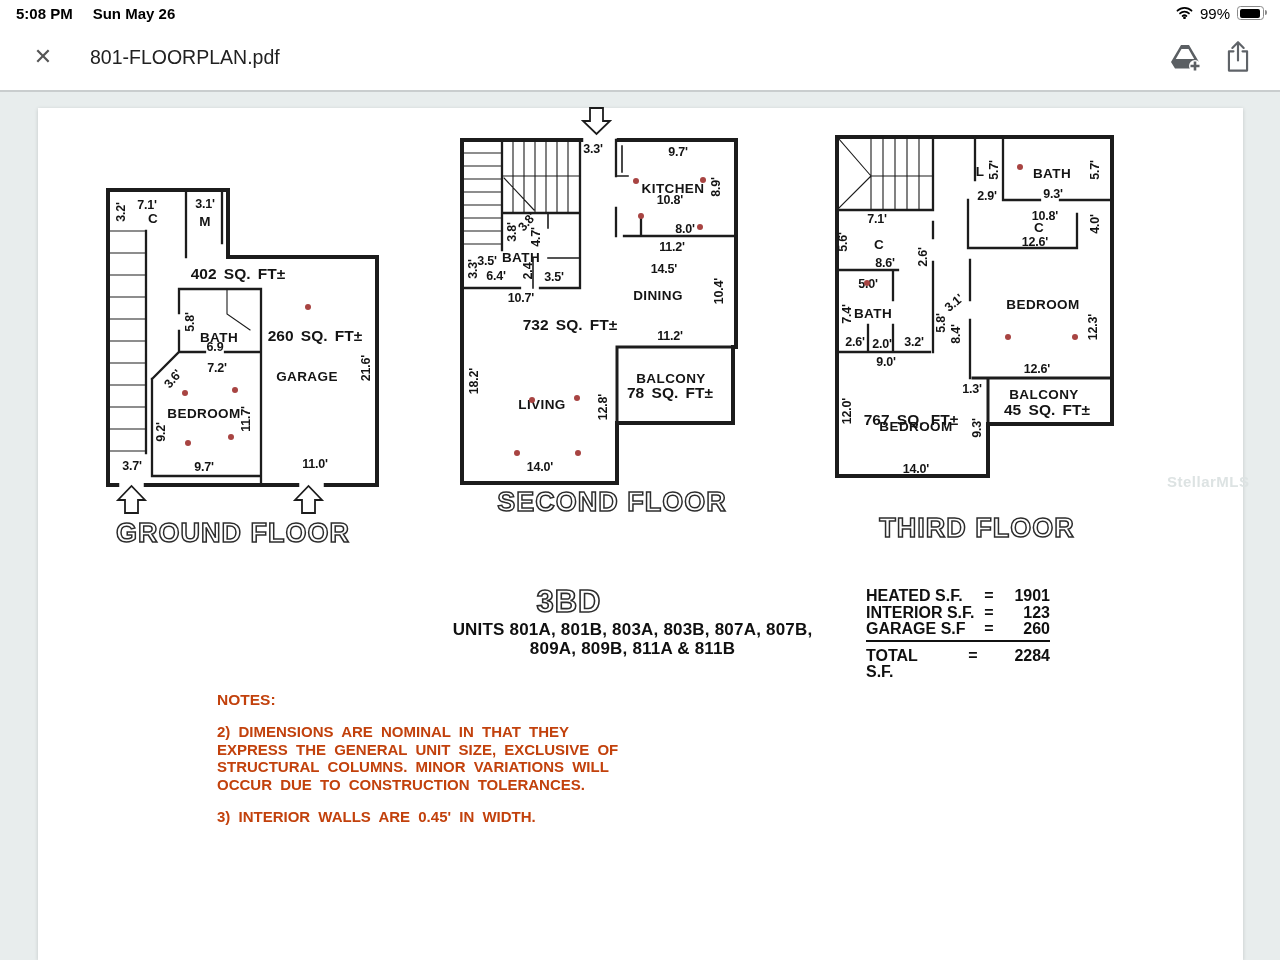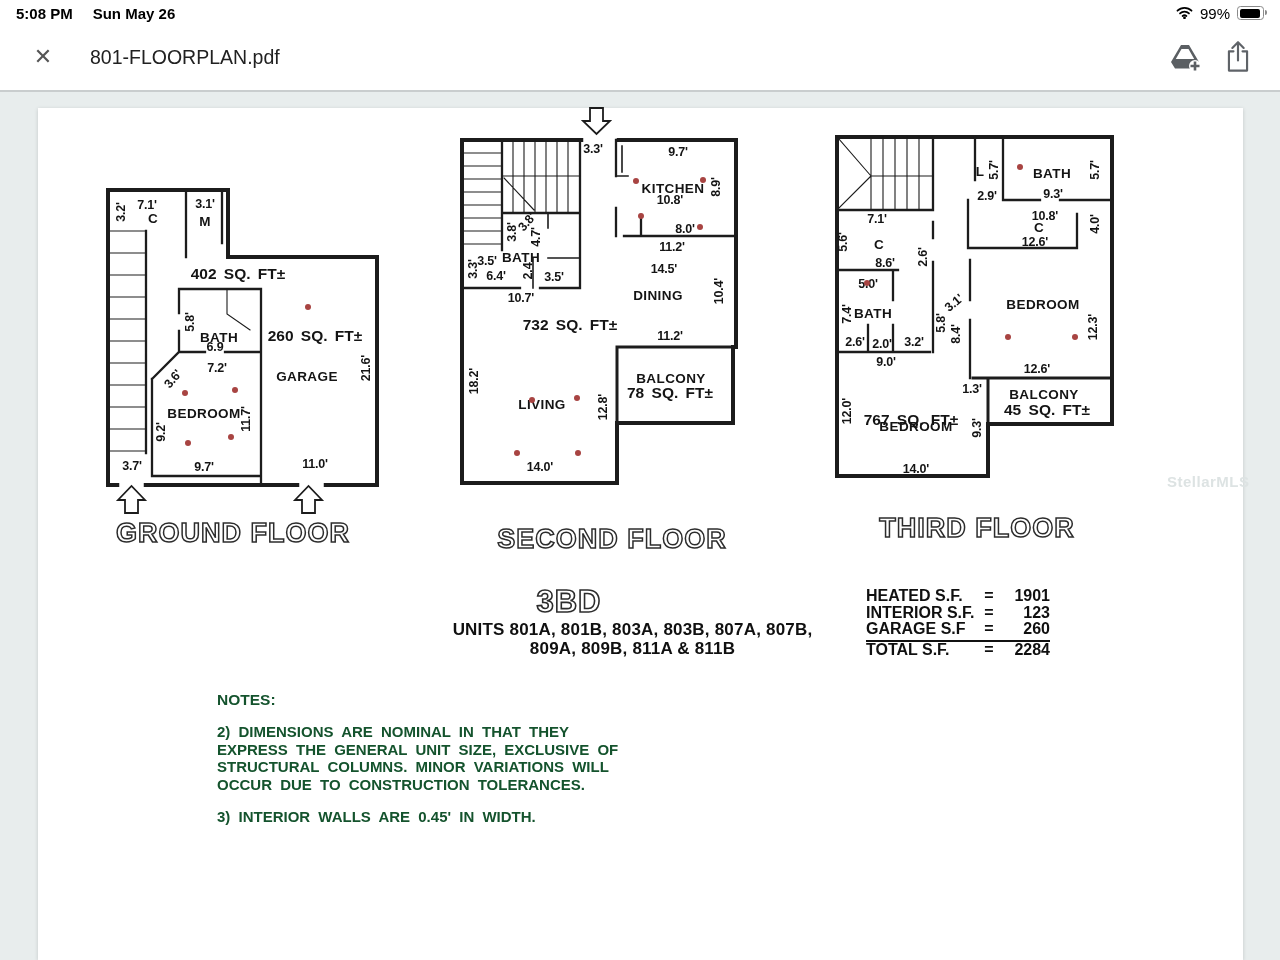--- a/index.html
+++ b/index.html
@@ -40,22 +40,22 @@
   .dot{position:absolute;width:6px;height:6px;border-radius:50%;background:#a84442;transform:translate(-50%,-50%);}
   
   .plan-name{position:absolute;left:569px;top:602px;transform:translate(-50%,-50%);
     font-size:31px;font-weight:700;letter-spacing:1px;color:#fff;-webkit-text-stroke:1.6px #2c2c2c;z-index:4;}
   .units-block{position:absolute;left:425px;top:621px;width:415px;text-align:center;z-index:4;
     font-size:17px;font-weight:700;line-height:18.5px;color:#101010;letter-spacing:.2px;}
   .sf-block{position:absolute;left:866px;top:588px;width:184px;z-index:4;color:#101010;}
   .sf-row{display:flex;align-items:baseline;font-size:16px;font-weight:700;line-height:16.5px;}
   .sf-row .lab{flex:1;} .sf-row .eq{width:22px;text-align:center;} .sf-row .val{width:50px;text-align:right;}
   .sf-row.underlined{border-bottom:2.5px solid #111;padding-bottom:2px;}
-  .sf-row.total{}
-  .notes-block{position:absolute;left:217px;top:691px;width:445px;z-index:4;color:#14532d;}
+  .sf-row.total{margin-top:6px;gap:16px;}
+  .notes-block{position:absolute;left:217px;top:691px;width:445px;z-index:4;color:#c2410c;}
   .notes-heading{font-size:15.5px;font-weight:700;margin-bottom:14px;}
   .note-para{font-size:15px;font-weight:700;line-height:17.6px;word-spacing:4px;
     white-space:pre-line;margin-bottom:15px;}
   .watermark{position:absolute;left:1167px;top:473px;z-index:5;font-size:15px;font-weight:700;
     color:#dde3e3;letter-spacing:.5px;}
 </style>
 </head>
 <body>
 
 <div class="viewer-bg"></div>
@@ -137,21 +137,21 @@
     <span class="lbl dim" style="left: 554px; top: 277px; transform: translate(-50%, -50%);">3.5'</span>
     <span class="lbl dim" style="left: 521px; top: 298px; transform: translate(-50%, -50%);">10.7'</span>
     <span class="lbl area" style="left: 570px; top: 325px; transform: translate(-50%, -50%);">732 SQ. FT±</span>
     <span class="lbl dim" style="left: 670px; top: 336px; transform: translate(-50%, -50%);">11.2'</span>
     <span class="lbl dim" style="left: 474px; top: 381px; transform: translate(-50%, -50%) rotate(-90deg);">18.2'</span>
     <span class="lbl room" style="left: 542px; top: 384px; transform: translate(-50%, -50%); margin-top: 20px;">LIVING</span>
     <span class="lbl dim" style="left: 603px; top: 407px; transform: translate(-50%, -50%) rotate(-90deg);">12.8'</span>
     <span class="lbl room" style="left: 671px; top: 378px; transform: translate(-50%, -50%);">BALCONY</span>
     <span class="lbl area" style="left: 670px; top: 393px; transform: translate(-50%, -50%);">78 SQ. FT±</span>
     <span class="lbl dim" style="left: 540px; top: 467px; transform: translate(-50%, -50%);">14.0'</span>
-    <span class="lbl title" style="left: 612px; top: 539px; transform: translate(-50%, -50%); text-align: center;">SECOND FLOOR</span>
+    <span class="lbl title" style="left: 612px; top: 502px; transform: translate(-50%, -50%); text-align: center;">SECOND FLOOR</span>
     <span class="dot" style="left: 636px; top: 181px;"></span>
     <span class="dot" style="left: 703px; top: 180px;"></span>
     <span class="dot" style="left: 641px; top: 216px;"></span>
     <span class="dot" style="left: 700px; top: 227px;"></span>
     <span class="dot" style="left: 532px; top: 400px;"></span>
     <span class="dot" style="left: 577px; top: 398px;"></span>
     <span class="dot" style="left: 517px; top: 453px;"></span>
     <span class="dot" style="left: 578px; top: 453px;"></span>
     <span class="lbl room" style="left: 980px; top: 171px; transform: translate(-50%, -50%);">L</span>
     <span class="lbl dim" style="left: 994px; top: 170px; transform: translate(-50%, -50%) rotate(-90deg);">5.7'</span>

